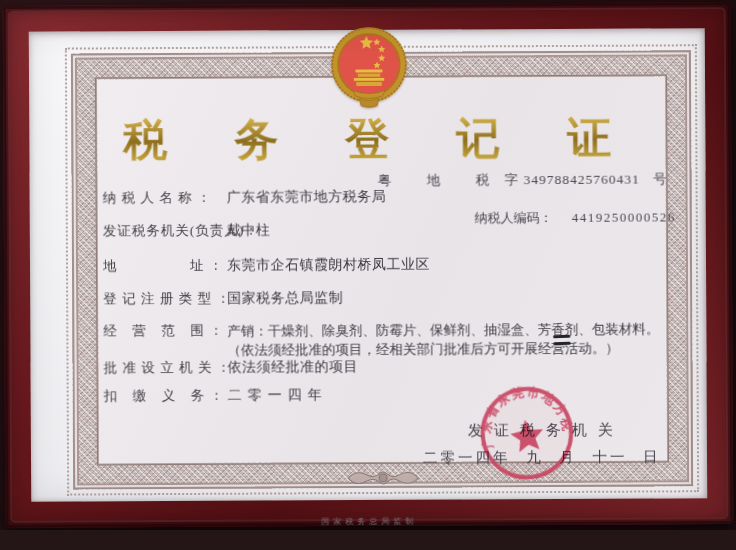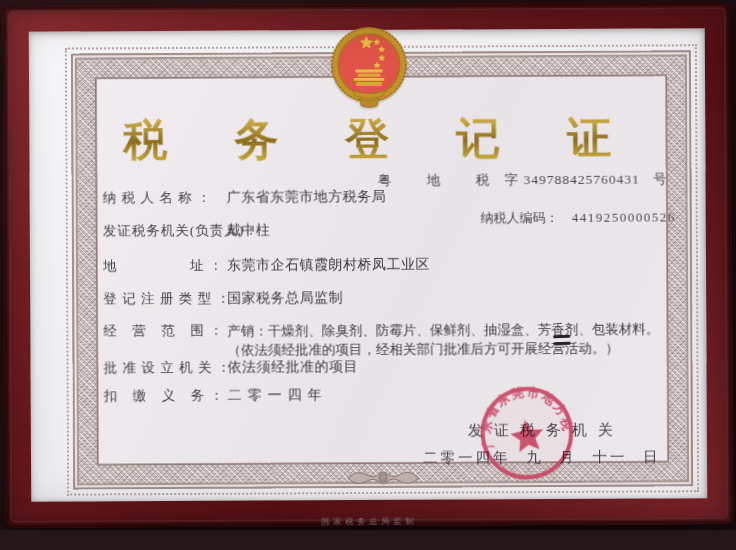--- a/index.html
+++ b/index.html
@@ -39,21 +39,21 @@
   .content { position:absolute; inset:0; z-index:5; }
 
   .title { position:absolute; top:80px; left:0; right:0; text-align:center;
     font-size:44px; font-weight:bold; letter-spacing:28px; text-indent:28px;
     background:linear-gradient(180deg,#d3b24a 12%,#8d6e1e 52%,#c8a83d 85%);
     -webkit-background-clip:text; background-clip:text; -webkit-text-fill-color:transparent; color:#a8872c; }
 
   .serial { position:absolute; top:142px; right:28px; font-size:13.5px; color:#4a4650; letter-spacing:1px; }
   .serial .sp { letter-spacing:11px;margin-left:9px; }
   .codeline { position:absolute; top:180px; right:30px; font-size:13px; color:#4a4650; }
-  .codeline .num { letter-spacing:1.5px; margin-left:10px; }
+  .codeline .num { letter-spacing:1.5px; margin-left:16px; }
 
   .row { position:absolute; left:73px; right:30px; font-size:13.5px; color:#423e46; }
   .row .lbl { position:absolute; left:0; white-space:nowrap; letter-spacing:1px; }
   .row .val { position:absolute; left:124px; font-size:14px; color:#3b3943; letter-spacing:.5px; }
   .row .val.wrap { width:452px; font-size:13.5px; line-height:19px; letter-spacing:0; }
 
   .r0{top:158px}.r1{top:191px}.r2{top:226px}.r3{top:259px}.r4{top:291px}.r5{top:328px}.r6{top:356px}
   .r6 .val { letter-spacing:6px; }
 
   .issuer { position:absolute; left:437px; top:392px; font-size:15px; color:#433f48; letter-spacing:11px; white-space:nowrap; }

